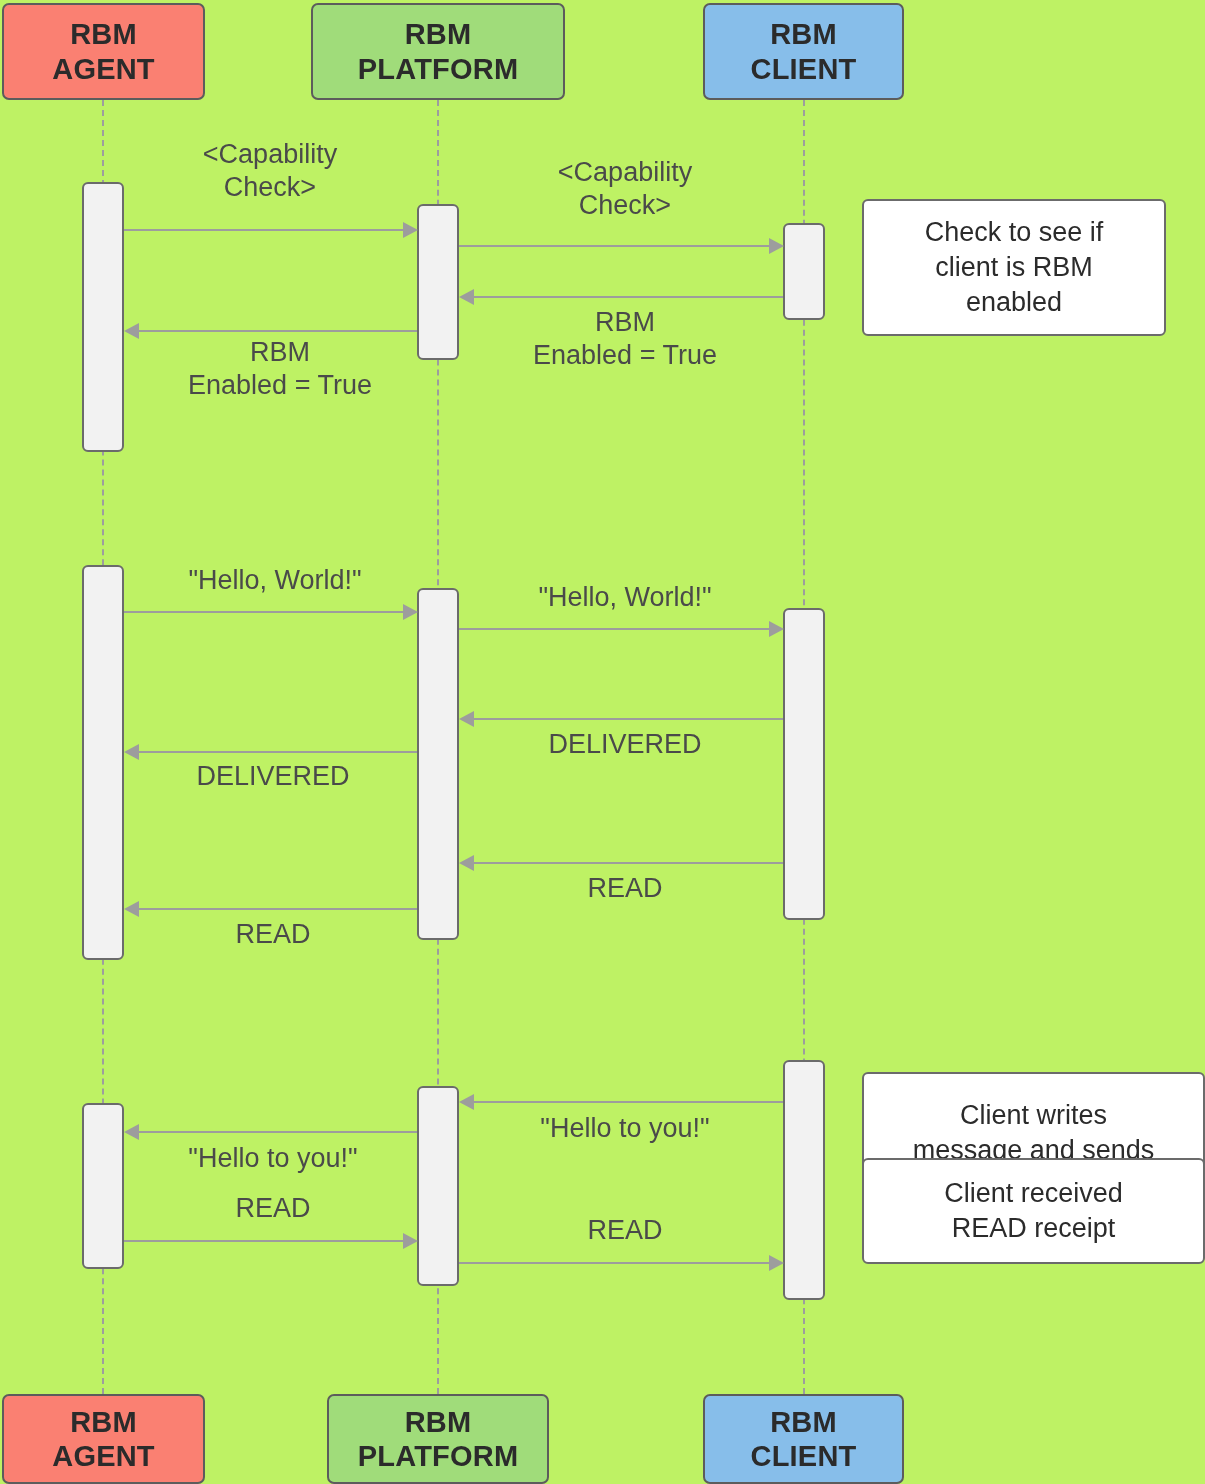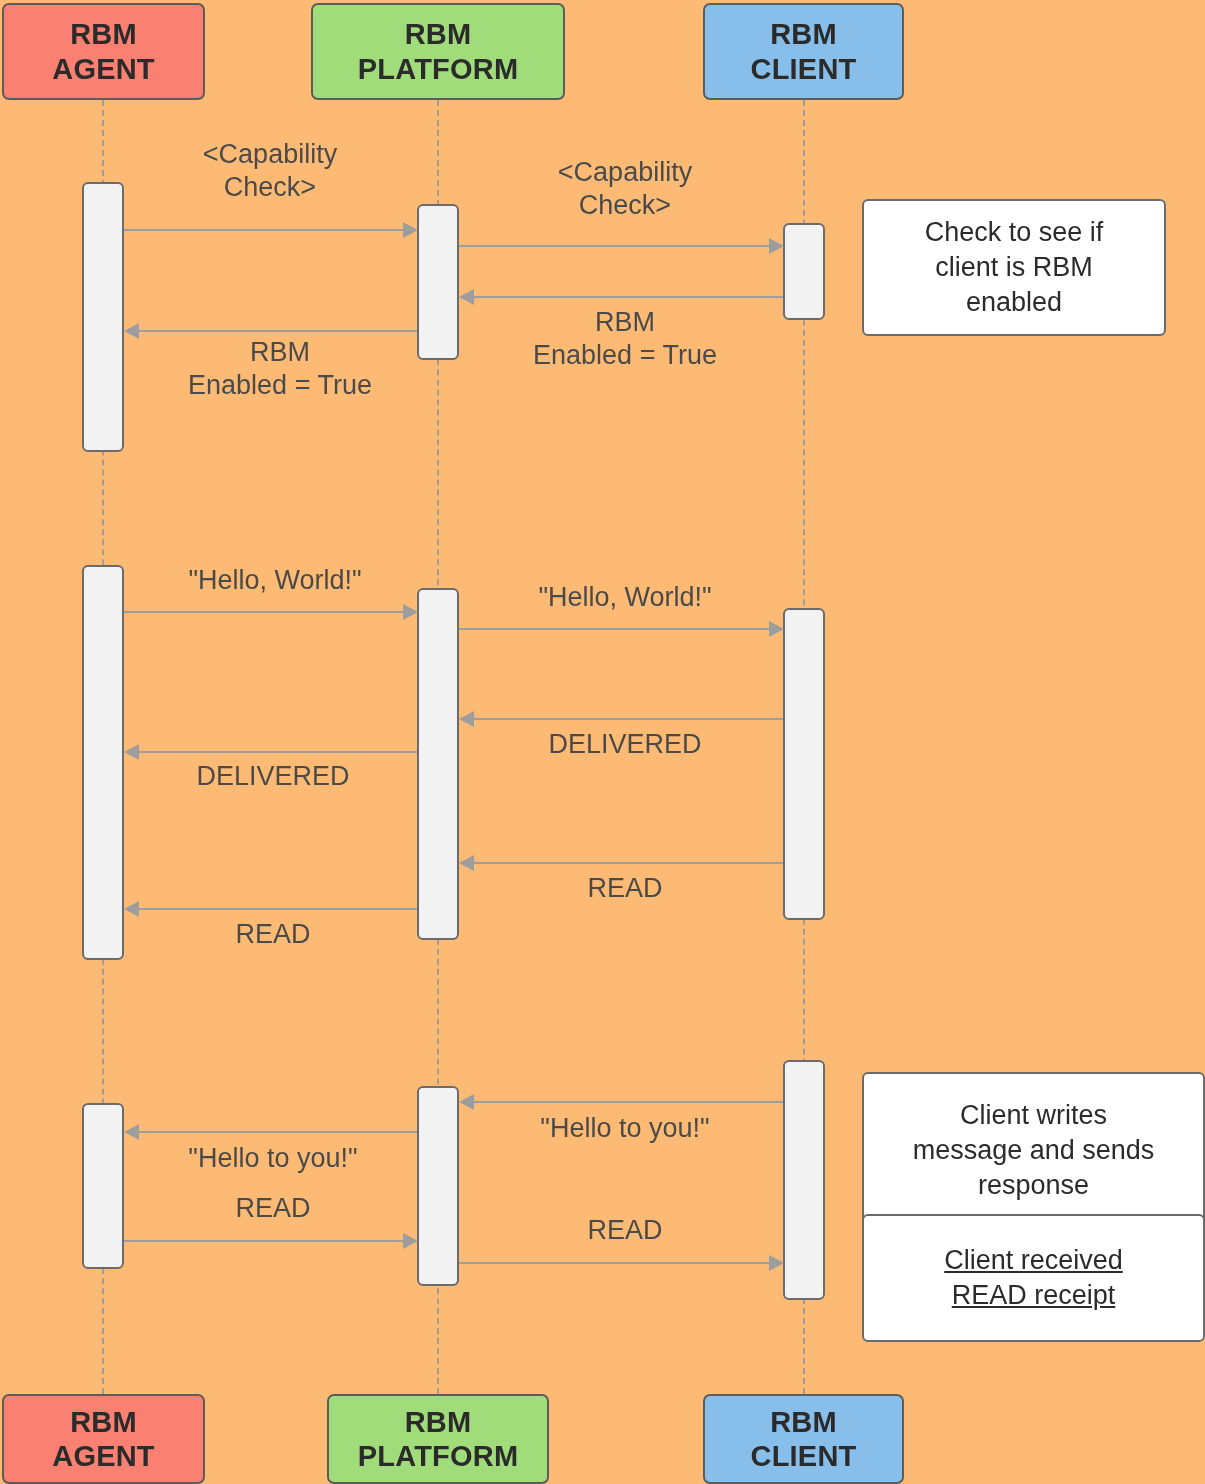--- a/index.html
+++ b/index.html
@@ -8,21 +8,21 @@
     padding: 0;
     background: #000000;
   }
   body {
     font-family: "Liberation Sans", sans-serif;
   }
   #canvas {
     position: relative;
     width: 1205px;
     height: 1484px;
-    background: #fdba74;
+    background: #bef264;
     overflow: hidden;
   }
 
   
   .participant {
     position: absolute;
     box-sizing: border-box;
     border: 2px solid #5c5c5c;
     border-radius: 7px;
     display: flex;
@@ -201,21 +201,21 @@
   <div class="note" style="left:862px; top:199px; width:304px; height:137px;">Check to see if
 client is RBM
 enabled</div>
 
 
 
   <div class="note" style="left:862px; top:1072px; width:343px; height:157px;">Client writes
 message and sends
 response</div>
 
-  <div class="note" style="left:862px; top:1214px; width:343px; height:128px;text-decoration:underline;">Client received
+  <div class="note" style="left:862px; top:1158px; width:343px; height:106px;">Client received
 READ receipt</div>
 
   <div class="participant p-agent" style="left:2px; top:1394px; width:203px; height:90px;">
     <span class="pline">RBM</span>
     <span class="pline">AGENT</span>
   </div>
 
   <div class="participant p-platform" style="left:327px; top:1394px; width:222px; height:90px;">
     <span class="pline">RBM</span>
     <span class="pline">PLATFORM</span>

